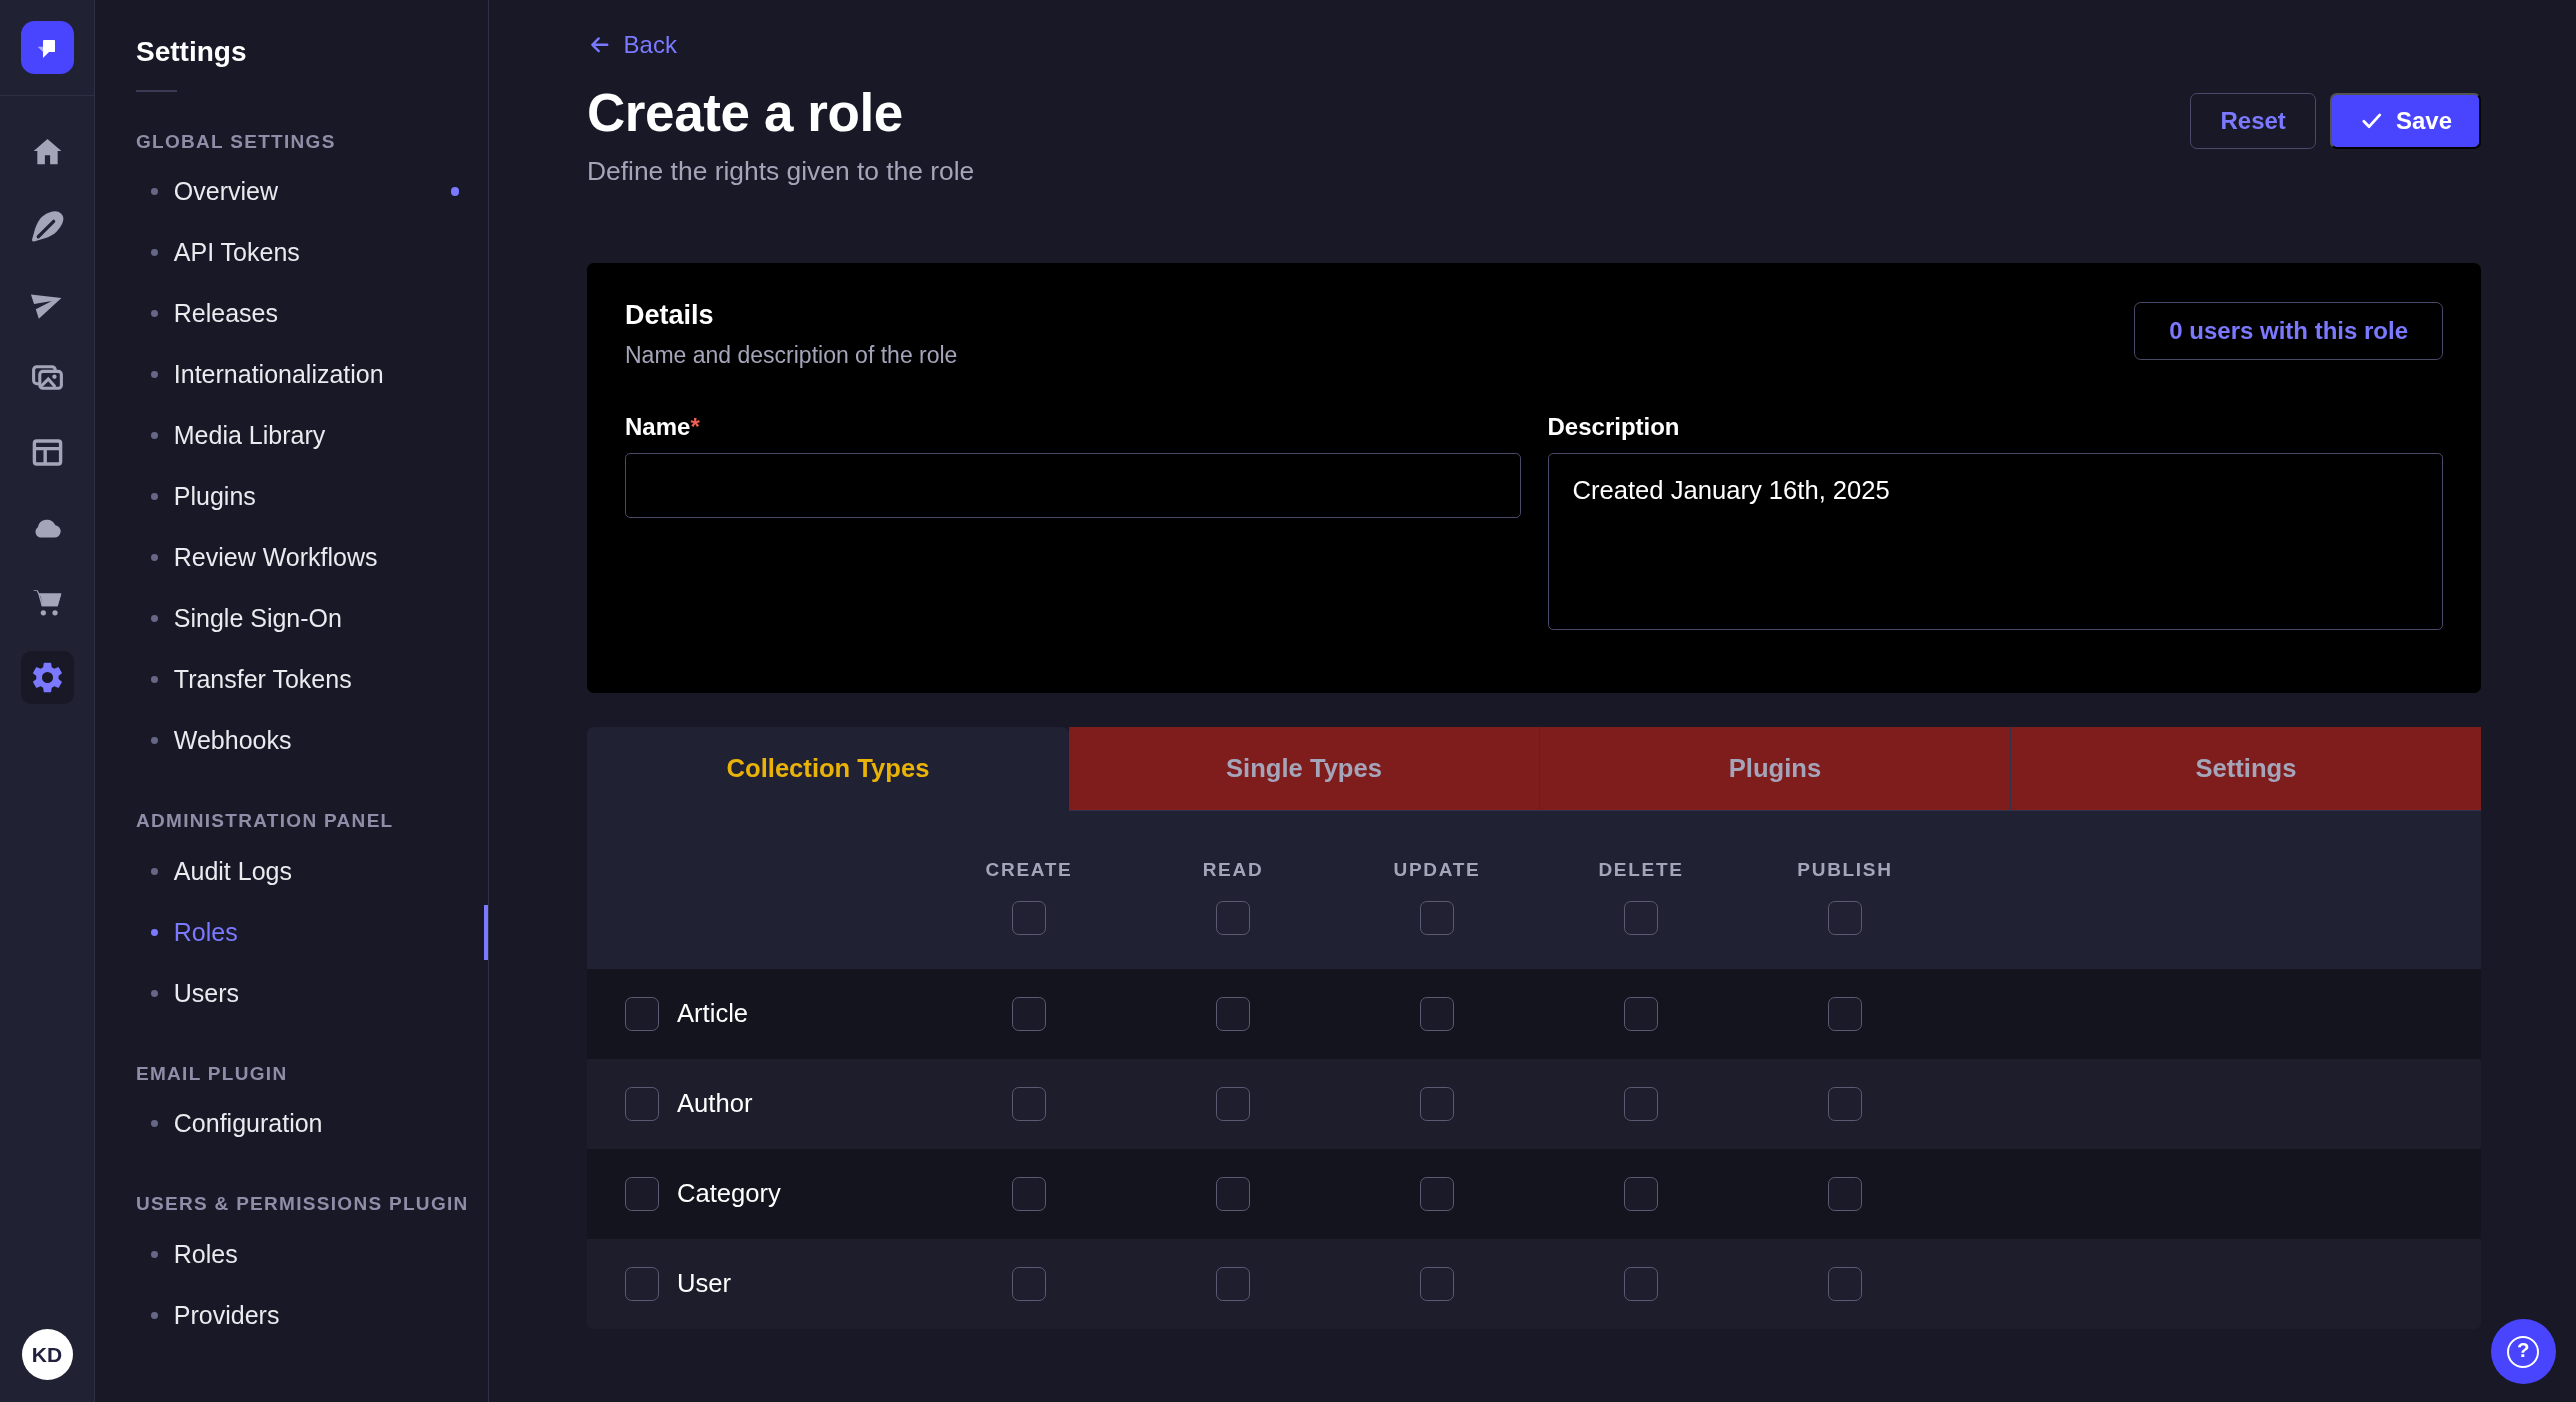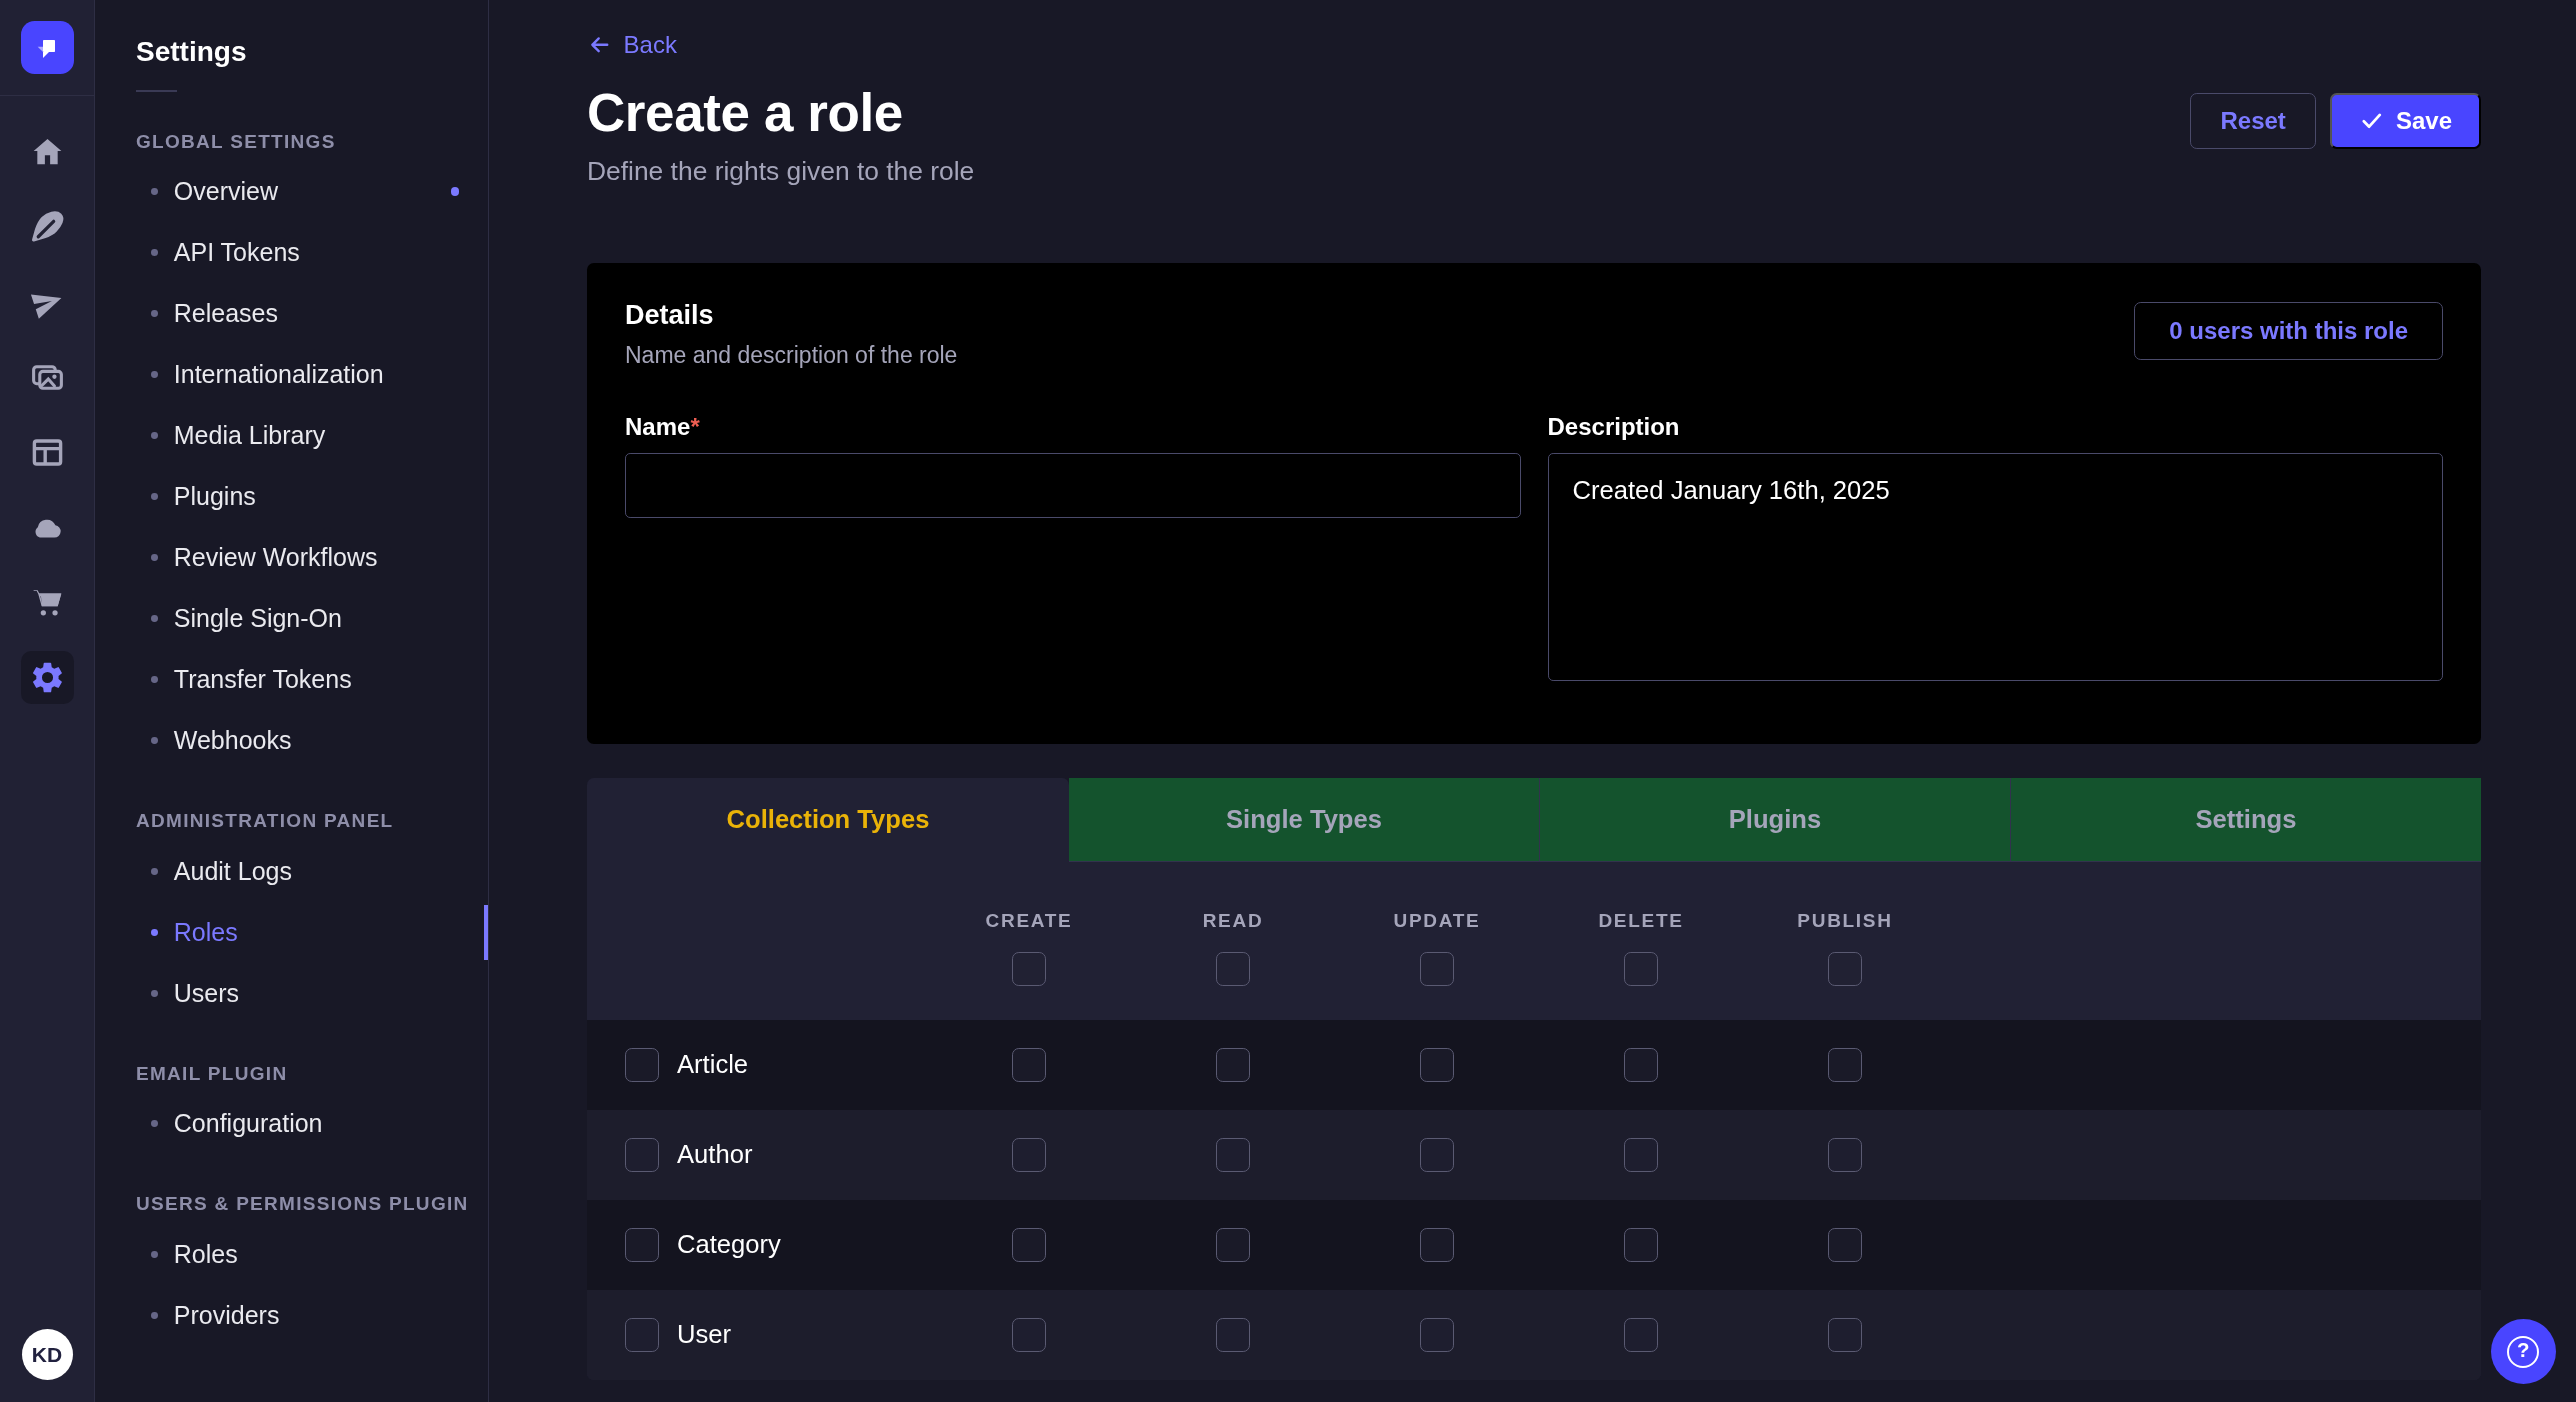--- a/index.html
+++ b/index.html
@@ -102,38 +102,38 @@
   .fields { display:grid; grid-template-columns:1fr 1fr; gap:27px; margin-top:44px; }
   .field-label { font-size:24px; font-weight:bold; }
   .req { color:#ee5e52; }
   .text-input {
     width:100%; height:65px; margin-top:12px;
     background:transparent; border:0.9px solid #4a4a6a; border-radius:5.1px;
     color:#ffffff; font-size:25.6px; padding:0 24px;
     font-family:"Liberation Sans", sans-serif; outline:none;
   }
   .textarea {
-    width:100%; height:228px; margin-top:12px; resize:none;
+    width:100%; height:177px; margin-top:12px; resize:none;
     background:transparent; border:0.9px solid #4a4a6a; border-radius:5.1px;
     color:#ffffff; font-size:25.6px; padding:19px 24px; line-height:1.35;
     font-family:"Liberation Sans", sans-serif; outline:none;
   }
 
   
   .perm { margin-top:34px; }
   .tabs { display:flex; height:84px; }
   .tab {
     display:flex; align-items:center; justify-content:center;
     font-size:25.6px; font-weight:bold; cursor:pointer;
   }
   .tab.active {
     flex:0 0 482px; background:#212134; color:#eab308;
     border-radius:6.8px 6.8px 0 0;
   }
-  .tab.inactive { flex:1; background:#14532d; color:#a5a5ba; border-bottom:0.9px solid #32324d; }
+  .tab.inactive { flex:1; background:#7f1d1d; color:#a5a5ba; border-bottom:0.9px solid #32324d; }
   .tab.inactive + .tab.inactive { border-left:0.9px solid #32324d; }
 
   .panel { background:#212134; border-radius:0 0 6.8px 6.8px; overflow:hidden; }
   .grid { display:grid; grid-template-columns:302px repeat(5,204px) 1fr; align-items:center; padding-left:38px; }
   .col-cell { display:flex; justify-content:center; }
   .perm-head-labels { padding-top:48px; }
   .col-label { font-size:19px; font-weight:bold; letter-spacing:1.7px; color:#a5a5ba; }
   .perm-head-boxes { padding-top:20.4px; padding-bottom:34px; }
   .cb {
     width:34px; height:34px; border-radius:6.8px;

